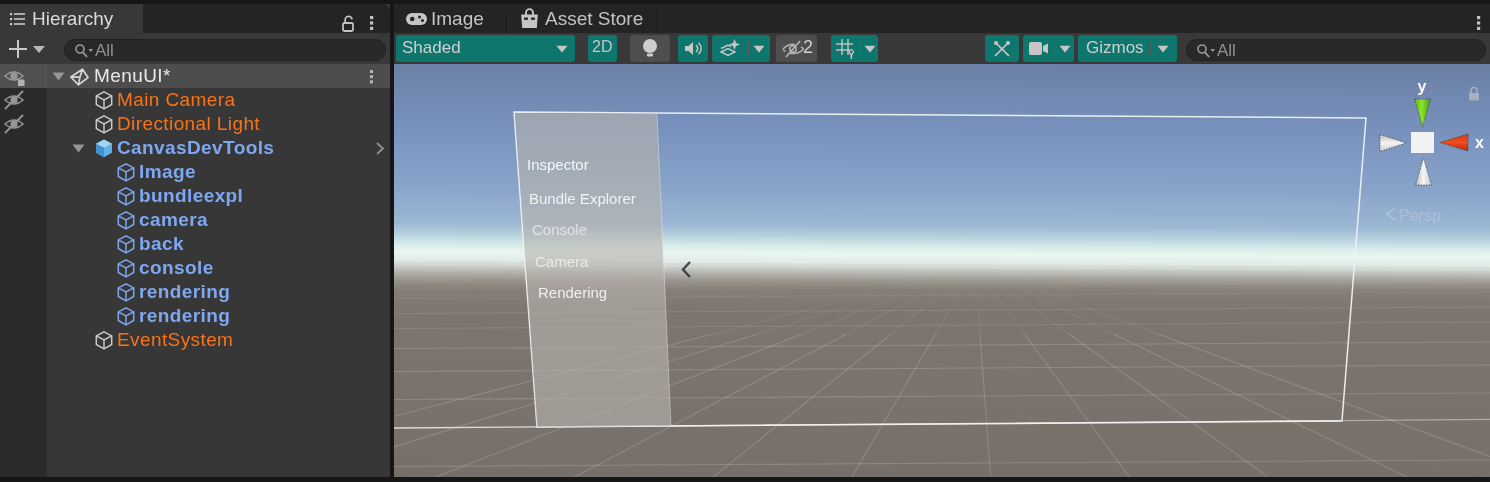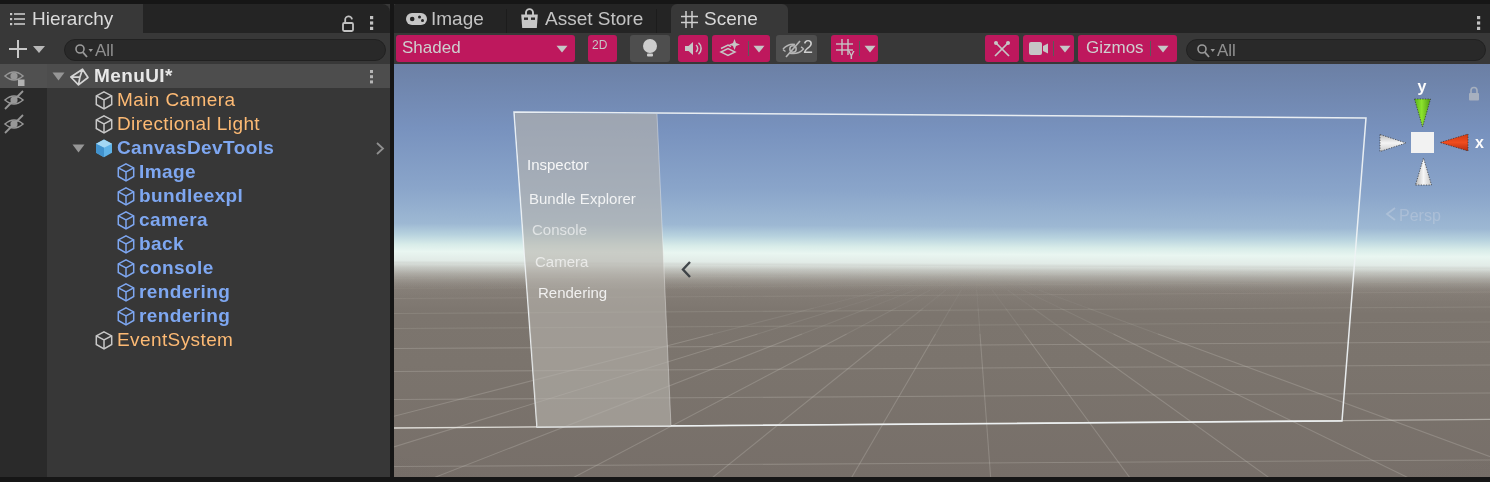--- a/index.html
+++ b/index.html
@@ -11,31 +11,31 @@
   
   #hier { left:0; top:4px; width:390px; height:473px; background:#383838; }
   #hier-tabbar { left:0; top:0; width:390px; height:29px; background:#242424; border-top-right-radius:8px; }
   #hier-tab { left:0; top:0; width:143px; height:29px; background:#383838; color:#dadada; font-size:19px; }
   #hier-tab span { position:absolute; left:32px; top:4px; }
   #hier-toolbar { left:0; top:29px; width:390px; height:31px; background:#383838; }
   #hier-search { left:64px; top:6px; width:322px; height:22px; background:#292929; border-radius:11px; border:1px solid #212121; }
   #hier-tree { left:0; top:60px; width:390px; height:413px; background:#373737; }
   #vis-strip { left:0; top:0; width:47px; height:413px; background:transparent; }
   .row { position:absolute; left:0; width:390px; height:24px; }
-  .row .lbl { position:absolute; top:1px; font-size:19px; color:#fdba74; white-space:pre; letter-spacing:0.4px; }
+  .row .lbl { position:absolute; top:1px; font-size:19px; color:#f97316; white-space:pre; letter-spacing:0.4px; }
   .row .lbl.blue { color:#7ea7f1;font-weight:bold; }
   #selrow { left:0; top:0; width:390px; height:24px; background:#4d4d4d; }
 
   
   #scene { left:394px; top:4px; width:1096px; height:473px; background:#383838; }
   #scene-tabbar { left:0; top:0; width:1096px; height:29px; background:#242424; border-top-left-radius:2px; }
   .tab-lbl { position:absolute; top:4px; font-size:19px; color:#c3c3c3; }
   #scene-tab { left:277px; top:0; width:117px; height:29px; background:#383838; border-radius:6px 6px 0 0; }
   #scene-toolbar { left:0; top:29px; width:1096px; height:31px; background:#383838; }
-  .tbtn { position:absolute; top:2px; height:27px; background:#be185d; border-radius:3px; }
+  .tbtn { position:absolute; top:2px; height:27px; background:#0f766e; border-radius:3px; }
   .tbtn.lit { background:#4e4e4e; }
   .tbtn .txt { position:absolute; top:3px; font-size:17px; color:#cfcfcf; }
 
   
   #vp { left:0; top:60px; width:1096px; height:413px; overflow:hidden;
     background:linear-gradient(to bottom,
       #9a948d 204px, #847d76 226px, #7c756e 250px, #7b746d 300px, #776f69 413px);
   }
   #sky { left:0; top:0; width:1096px; height:413px;
     background:linear-gradient(180.3deg,
@@ -128,21 +128,21 @@
           </svg>
         </div>
       <div id="rows">
           <div class="row" style="top:0px">
             <svg class="abs" style="left:52px;top:8px" width="13" height="9" viewBox="0 0 13 9">
               <path d="M 0.5 0.5 L 12.5 0.5 L 6.5 8.5 Z" fill="#969696"></path>
             </svg>
             <div class="abs" style="left:69px;top:2px"><svg width="21" height="21" viewBox="0 0 21 21">
                 <path d="M13.5 3.2 L19 11.5 L9.5 18.8 L1.8 11 Z M10.9 11.2 L13.5 3.2 M10.9 11.2 L1.8 11 M10.9 11.2 L9.5 18.8" fill="none" stroke="#d5d5d5" stroke-width="1.7" stroke-linejoin="round"></path>
               </svg></div>
-            <span class="lbl " style="left:94px;font-weight:bold;color:#e8e8e8">MenuUI*</span>
+            <span class="lbl " style="left:94px;font-weight:normal;color:#e8e8e8">MenuUI*</span>
             <svg class="abs" style="left:369px;top:5px" width="6" height="16" viewBox="0 0 6 16">
               <g fill="#b5b5b5">
                 <rect x="1" y="1" width="3" height="3"></rect>
                 <rect x="1" y="6.2" width="3" height="3"></rect>
                 <rect x="1" y="11.4" width="3" height="3"></rect>
               </g>
             </svg>
           </div>
           <div class="row" style="top:24px">
             <div class="abs" style="left:94px;top:2px"><svg width="20" height="21" viewBox="0 0 20 21">
@@ -246,49 +246,38 @@
       <div class="abs" style="left:262px;top:5px;width:1px;height:24px;background:#1c1c1c"></div>
 
       <svg class="abs" style="left:126px;top:4px" width="19" height="21" viewBox="0 0 19 21">
         <path d="M 1.2 6.4 L 17.8 6.4 L 16.8 20 L 2.2 20 Z" fill="#c6c6c6"></path>
         <path d="M 6 8.5 L 6 4.6 A 3.5 3.5 0 0 1 13 4.6 L 13 8.5" fill="none" stroke="#c6c6c6" stroke-width="1.9"></path>
         <rect x="4" y="9.5" width="4" height="2.4" fill="#2a2a2a"></rect>
           <rect x="11" y="9.5" width="4" height="2.4" fill="#2a2a2a"></rect>
       </svg>
       <span class="tab-lbl" style="left:151px">Asset Store</span>
 
-      <div id="scene-tab" class="abs">
-        <svg class="abs" style="left:10px;top:7px" width="17" height="17" viewBox="0 0 17 17">
-          <g stroke="#cfcfcf" stroke-width="1.5">
-            <line x1="5" y1="0" x2="5" y2="17"></line>
-              <line x1="11" y1="0" x2="11" y2="17"></line>
-            <line x1="0" y1="5.5" x2="17" y2="5.5"></line>
-              <line x1="0" y1="11.5" x2="17" y2="11.5"></line>
-          </g>
-        </svg>
-        <span class="tab-lbl" style="left:33px;color:#d8d8d8">Scene</span>
-      </div>
       <svg class="abs" style="left:1082px;top:11px" width="6" height="16" viewBox="0 0 6 16">
         <g fill="#c2c2c2">
             <rect x="1" y="1" width="3.2" height="3.2"></rect>
             <rect x="1" y="6.4" width="3.2" height="3.2"></rect>
             <rect x="1" y="11.8" width="3.2" height="3.2"></rect>
           </g>
       </svg>
     </div>
 
     <div id="scene-toolbar" class="abs">
       <div class="tbtn" style="left:2px;width:179px">
         <span class="txt" style="left:6px">Shaded</span>
         <svg class="abs" style="left:160px;top:10px" width="12" height="8" viewBox="0 0 12 8">
             <path d="M 0.5 0.8 L 11.5 0.8 L 6 7.5 Z" fill="#c6c6c6"></path>
           </svg>
       </div>
       <div class="tbtn" style="left:194px;width:29px">
-          <span class="txt" style="left:4px;font-size:12px;color:#c6c6c6">2D</span>
+          <span class="txt" style="left:4px;font-size:16px;color:#c6c6c6">2D</span>
         </div>
       <div class="tbtn lit" style="left:236px;width:40px">
         <svg class="abs" style="left:11px;top:3px" width="18" height="21" viewBox="0 0 18 21">
           <circle cx="9" cy="8" r="7" fill="#cdcdcd"></circle>
           <rect x="6" y="15.5" width="6" height="3" rx="1" fill="#cdcdcd"></rect>
         </svg>
       </div>
       <div class="tbtn" style="left:284px;width:30px">
         <svg class="abs" style="left:6px;top:5px" width="19" height="17" viewBox="0 0 19 17">
           <path d="M 1 6 L 4.5 6 L 9 2 L 9 15 L 4.5 11 L 1 11 Z" fill="#c6c6c6"></path>

